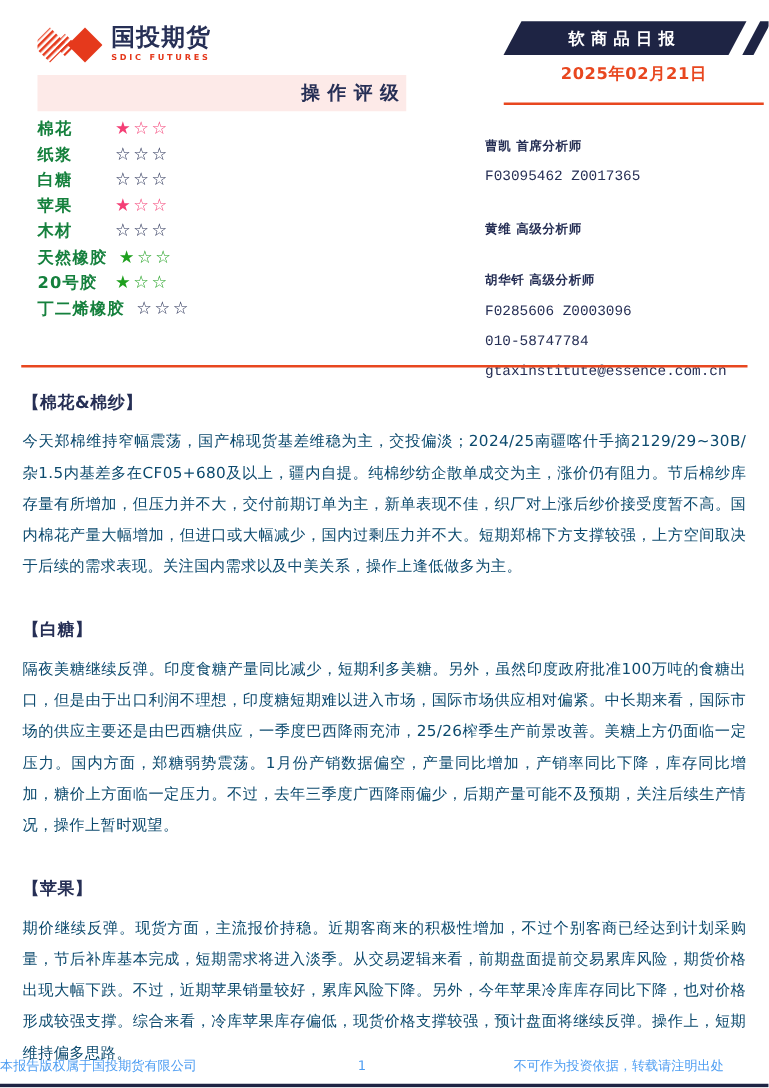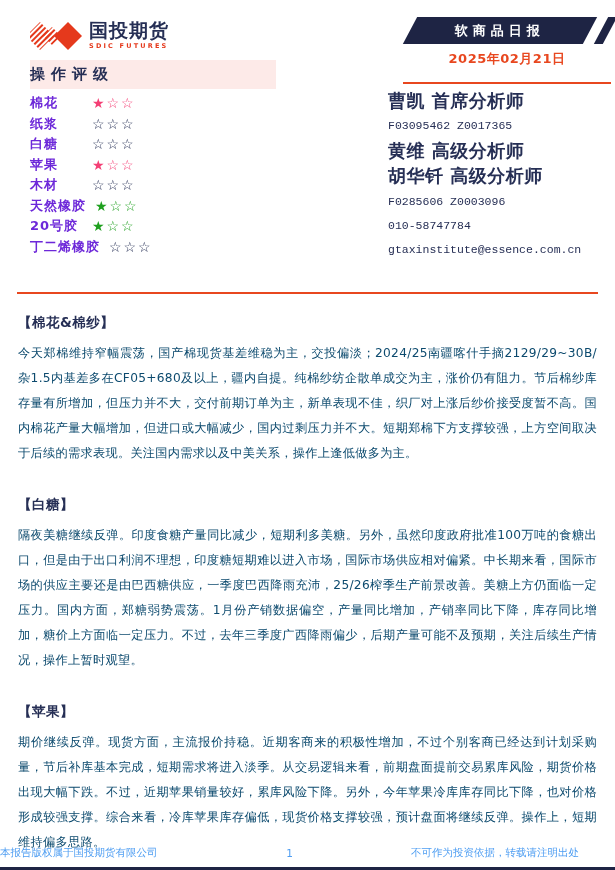--- a/index.html
+++ b/index.html
@@ -15,31 +15,31 @@
 
   .banner-wrap { position:absolute; left:402px; top:17px; width:210px; height:27px; }
   .banner { position:absolute; left:8px; top:0; width:180px; height:27px; background:#1e2444; transform:skewX(-28deg); display:flex; align-items:center; justify-content:center; }
   .banner-inner { transform:skewX(28deg); color:#ffffff; font-size:13px; font-weight:bold; letter-spacing:5px; white-space:nowrap; }
   .banner-tail { position:absolute; right:2px; top:0; width:9px; height:27px; background:#1e2444; transform:skewX(-28deg); }
 
   .date-wrap { position:absolute; left:403px; top:48px; width:208px; text-align:center; padding-bottom:14px; border-bottom:2px solid #e8471f; }
   .date-text { color:#e8471f; font-size:13px; font-weight:bold; letter-spacing:0.5px; }
 
   
-  .rating-box { position:absolute; left:30px; top:60px; width:246px; height:29px; background:#fdeae8; display:flex; align-items:center; justify-content:flex-start; }
+  .rating-box { position:absolute; left:30px; top:60px; width:295px; height:29px; background:#fdeae8; display:flex; align-items:center; justify-content:flex-end; }
   .rating-box-title { color:#262f55; font-size:15px; font-weight:bold; letter-spacing:6px; }
   .rating-list { position:absolute; left:30px; top:93px; width:300px; }
   .rating-row { display:flex; align-items:center; height:20.5px; }
-  .rating-label { font-size:13px; font-weight:600; color:#6d28d9; min-width:53px; letter-spacing:1px; }
+  .rating-label { font-size:13px; font-weight:600; color:#15803d; min-width:53px; letter-spacing:1px; }
   .rating-stars { font-size:14px; letter-spacing:2px; margin-left:9px; line-height:1; }
 
   
   .analysts { position:absolute; left:388px; top:88px; width:222px; }
   .an-line { height:25.2px; display:flex; align-items:center; }
-  .an-name { font-size:18px; font-weight:bold; color:#262f55; letter-spacing:0.5px; }
+  .an-name { font-size:10px; font-weight:bold; color:#262f55; letter-spacing:0.5px;margin-top:16px; }
   .an-code { font-size:11.5px; color:#262f55; font-family:"Liberation Mono","DejaVu Sans Mono",monospace; }
   .contact { }
   .contact .an-line { height:24px; }
 
   .red-divider { position:absolute; left:17px; top:292px; width:581px; height:2px; background:#e8471f; }
 
   
   .sections { position:absolute; left:18px; top:312px; width:579px; }
   .section { margin-bottom:28px; }
   .section h2 { font-size:13.5px; line-height:20px; font-weight:bold; color:#262f55; margin:0 0 9px 0; letter-spacing:0.5px; }

